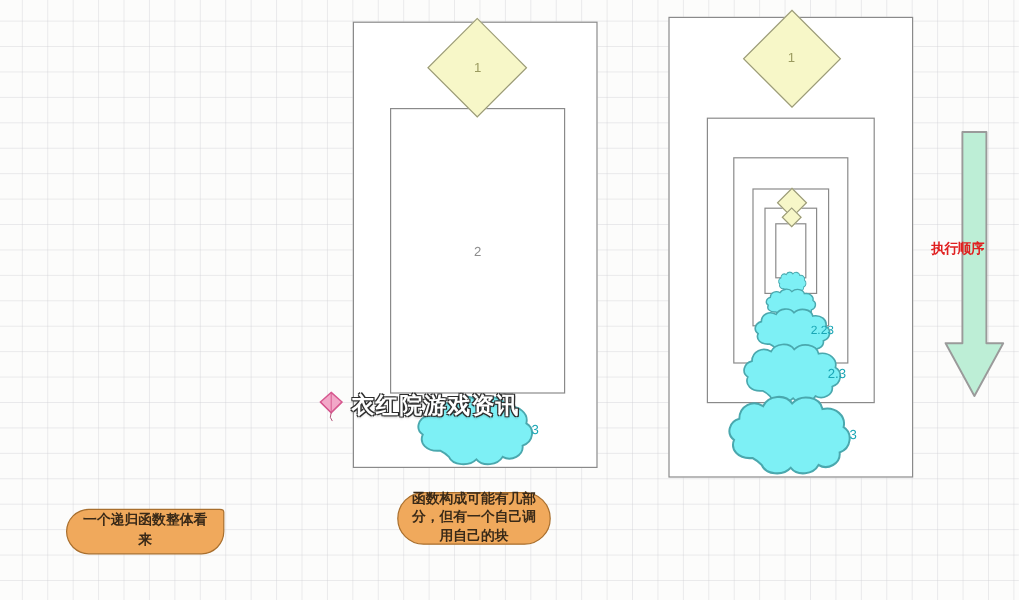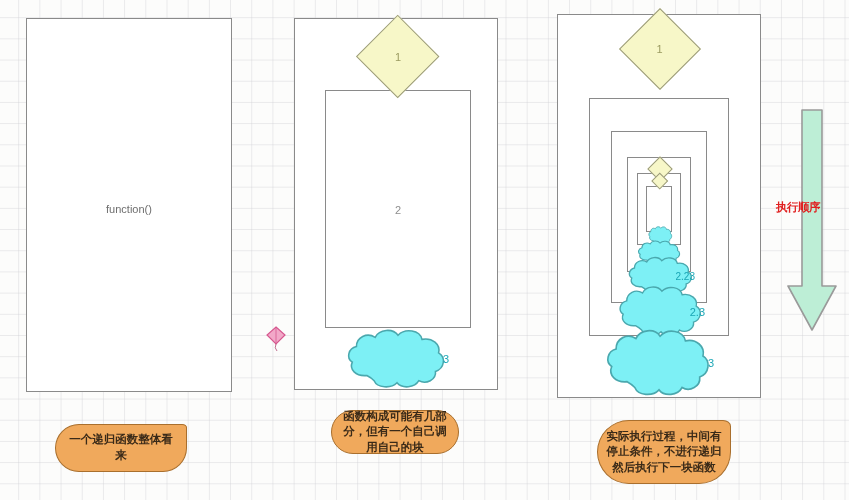--- a/index.html
+++ b/index.html
@@ -114,23 +114,20 @@
     text-align:center;
     left:0;right:0;
     pointer-events:none;
   }
 </style>
 </head>
 <body>
 
 <div id="canvas">
 
-  <div class="panel" style="left:26px;top:18px;width:206px;height:374px;">
-    <div class="func-label" style="top:184px;">function()</div>
-  </div>
 
   <div class="panel" style="left:294px;top:18px;width:204px;height:372px;"></div>
 
   <div class="panel sub" style="left:325px;top:90px;width:146px;height:238px;">
     <div class="panel-label" style="top:113px;">2</div>
   </div>
 
   <div class="diamond-wrap" style="left:339px;top:23px;width:118px;height:68px;">
     <div class="diamond" style="left:29.3px;top:4.3px;width:59.4px;height:59.4px;"></div>
     <div class="diamond-txt">1</div>
@@ -227,34 +224,32 @@
     <div class="cloud-txt">3</div>
   </div>
 
   <div class="arrow" style="left:785px;top:108px;width:54px;height:225px;">
     <svg width="54" height="225" viewBox="0 0 54 225">
       <path d="M17 2 L37 2 L37 178 L51 178 L27 222 L3 178 L17 178 Z" fill="#bdeed6" stroke="#9a9a9a" stroke-width="1.6" stroke-linejoin="round"></path>
     </svg>
   </div>
   <div class="arrow-label" style="left:776px;top:200px;">执行顺序</div>
 
-  <div class="callout c1" style="left:55px;top:424px;width:132px;height:48px;">
+  <div class="callout c1" style="left:55px;top:424px;width:132px;height:38px;">
     <span>一个递归函数整体看来</span>
   </div>
 
   <div class="callout c2" style="left:331px;top:410px;width:128px;height:44px;">
     <span>函数构成可能有几部分，但有一个自己调用自己的块</span>
   </div>
 
-  <div class="callout c3" style="left:597px;top:420px;width:134px;height:64px;">
-    <span>实际执行过程，中间有停止条件，不进行递归然后执行下一块函数</span>
-  </div>
 
   <div class="watermark" style="left:264px;top:325px;">
     <svg width="24" height="26" viewBox="0 0 24 26">
       <path d="M12 2 L21 10 L12 19 L3 10 Z" fill="#f2a8c8" stroke="#d6588f" stroke-width="1.2"></path>
       <path d="M3 10 L12 19 L21 10" fill="none" stroke="#d6588f" stroke-width="0.9"></path>
       <path d="M12 2 L12 19" fill="none" stroke="#d6588f" stroke-width="0.8"></path>
       <path d="M12 19 Q10 23 13 26" fill="none" stroke="#b04a72" stroke-width="0.8"></path>
     </svg>
+    <span class="watermark-text">衣红院游戏资讯</span>
   </div>
 
 </div>
 
 </body></html>

